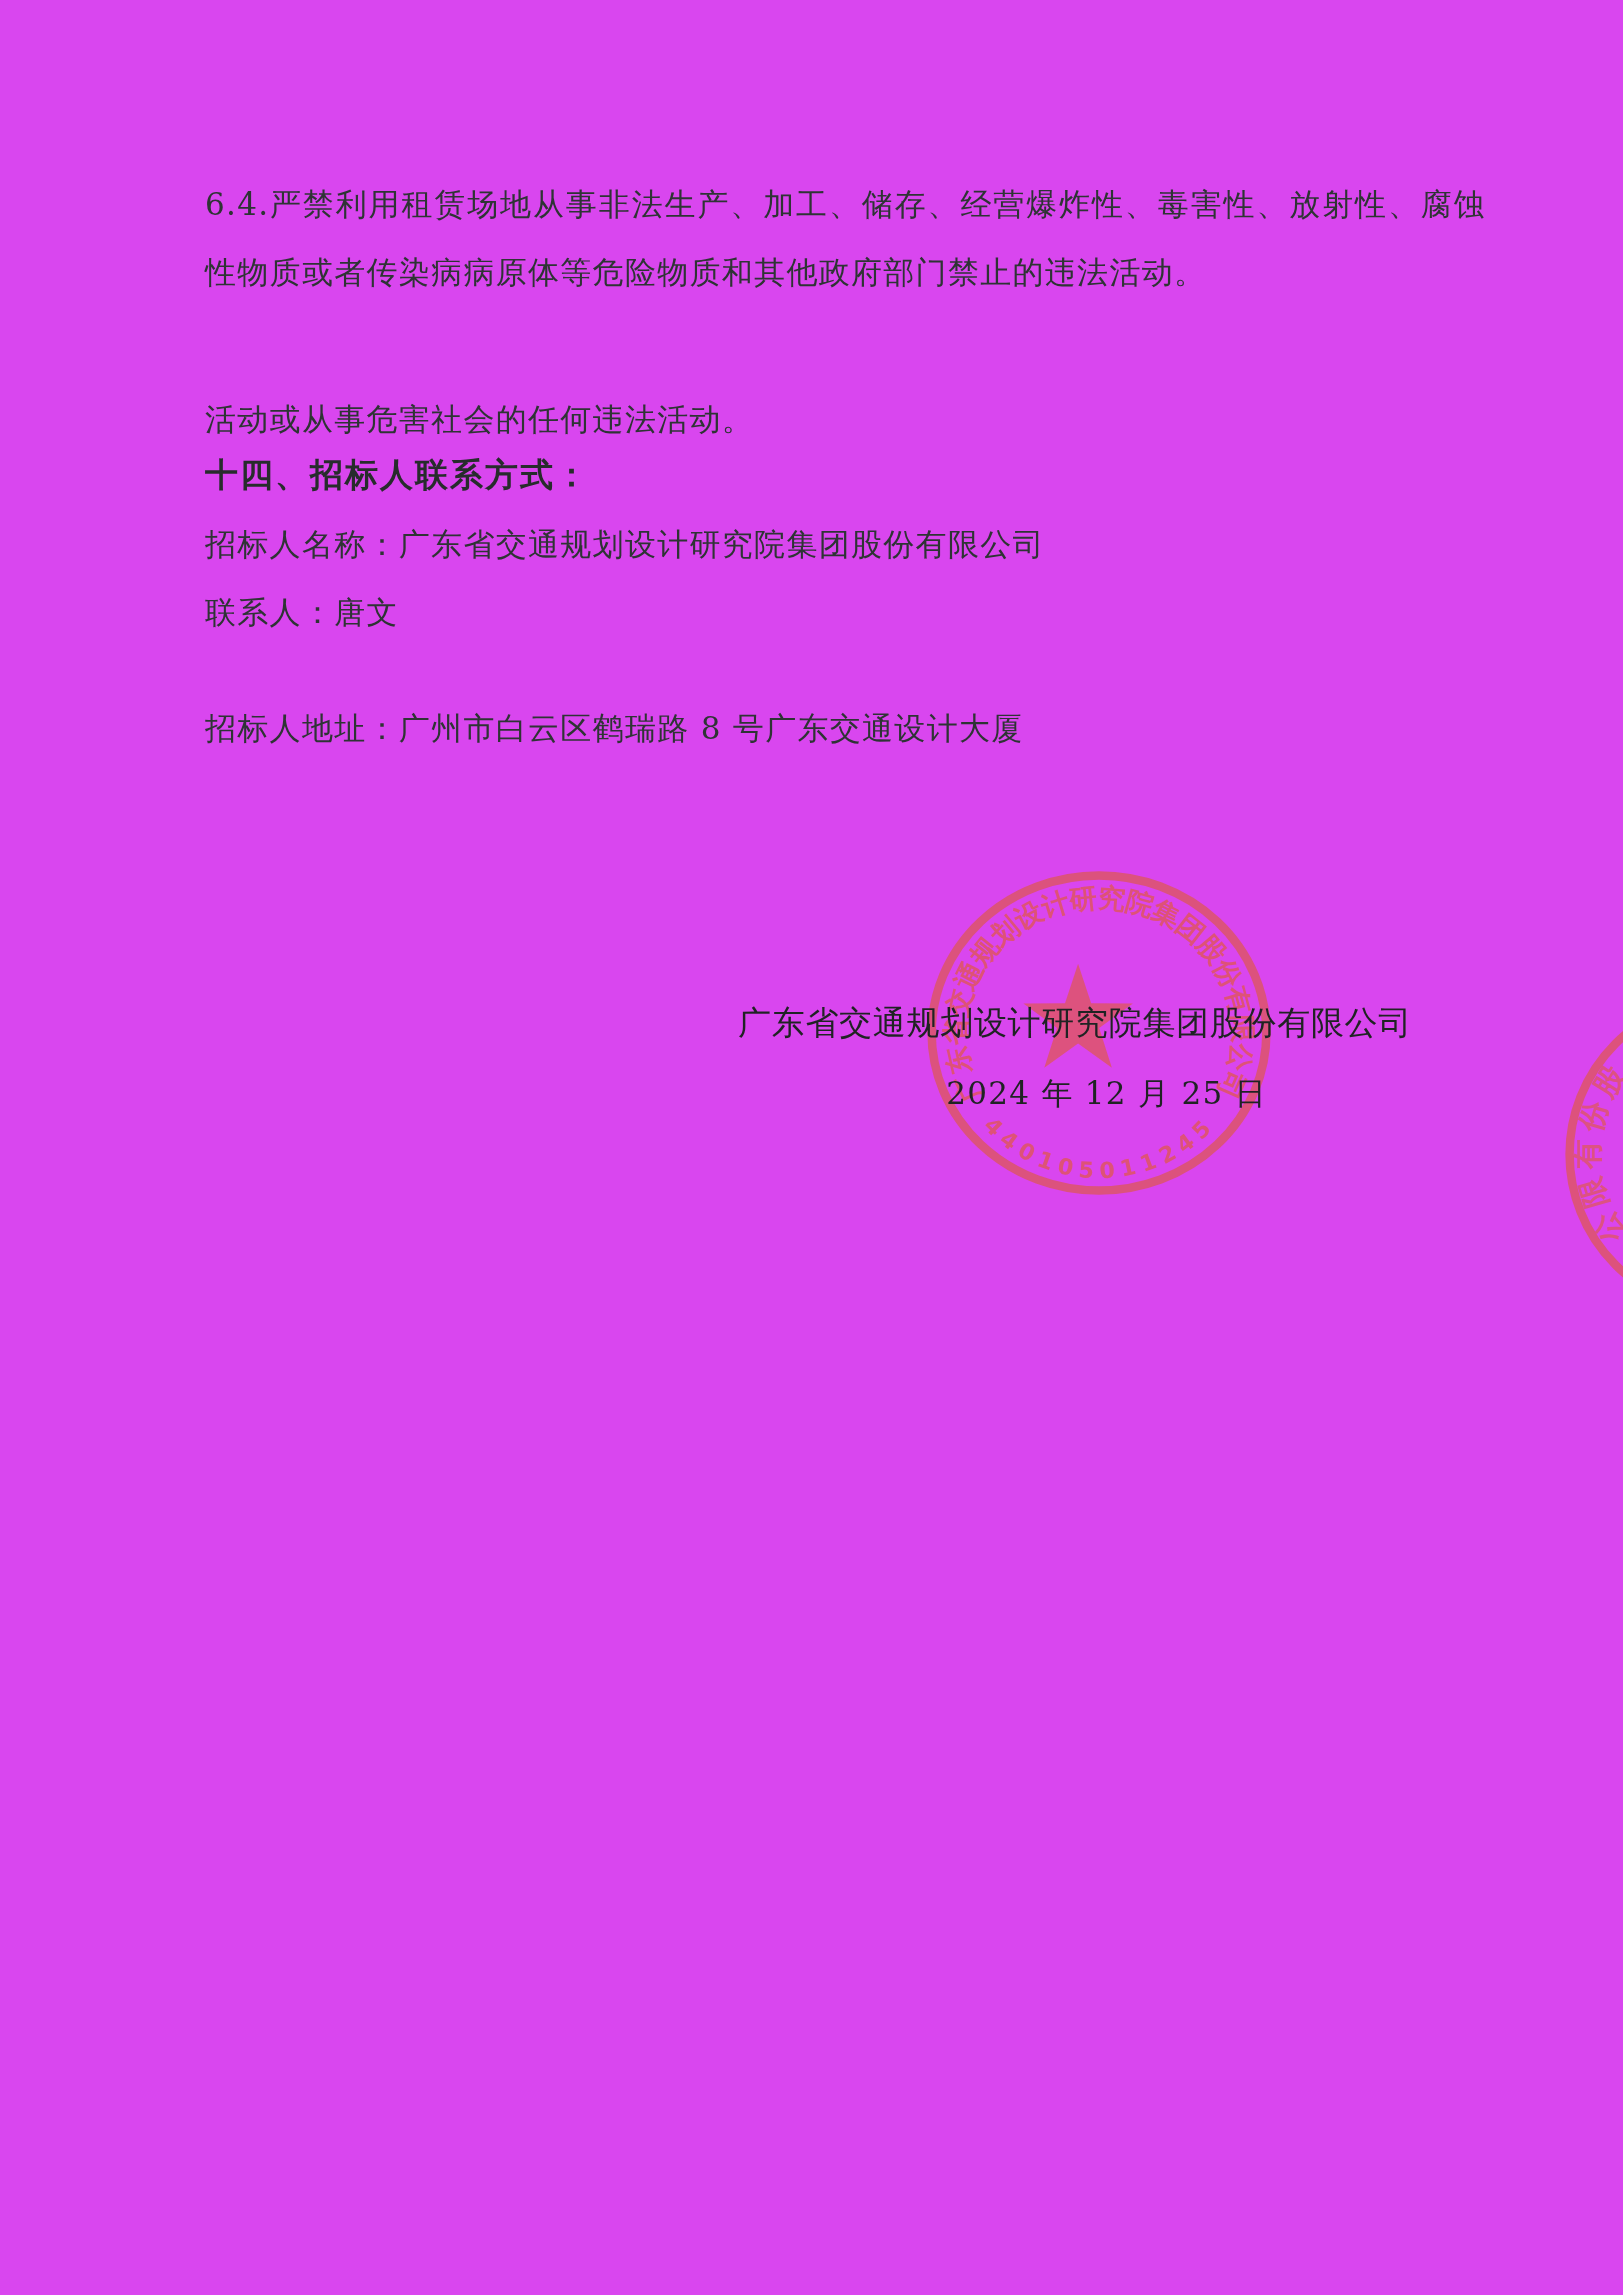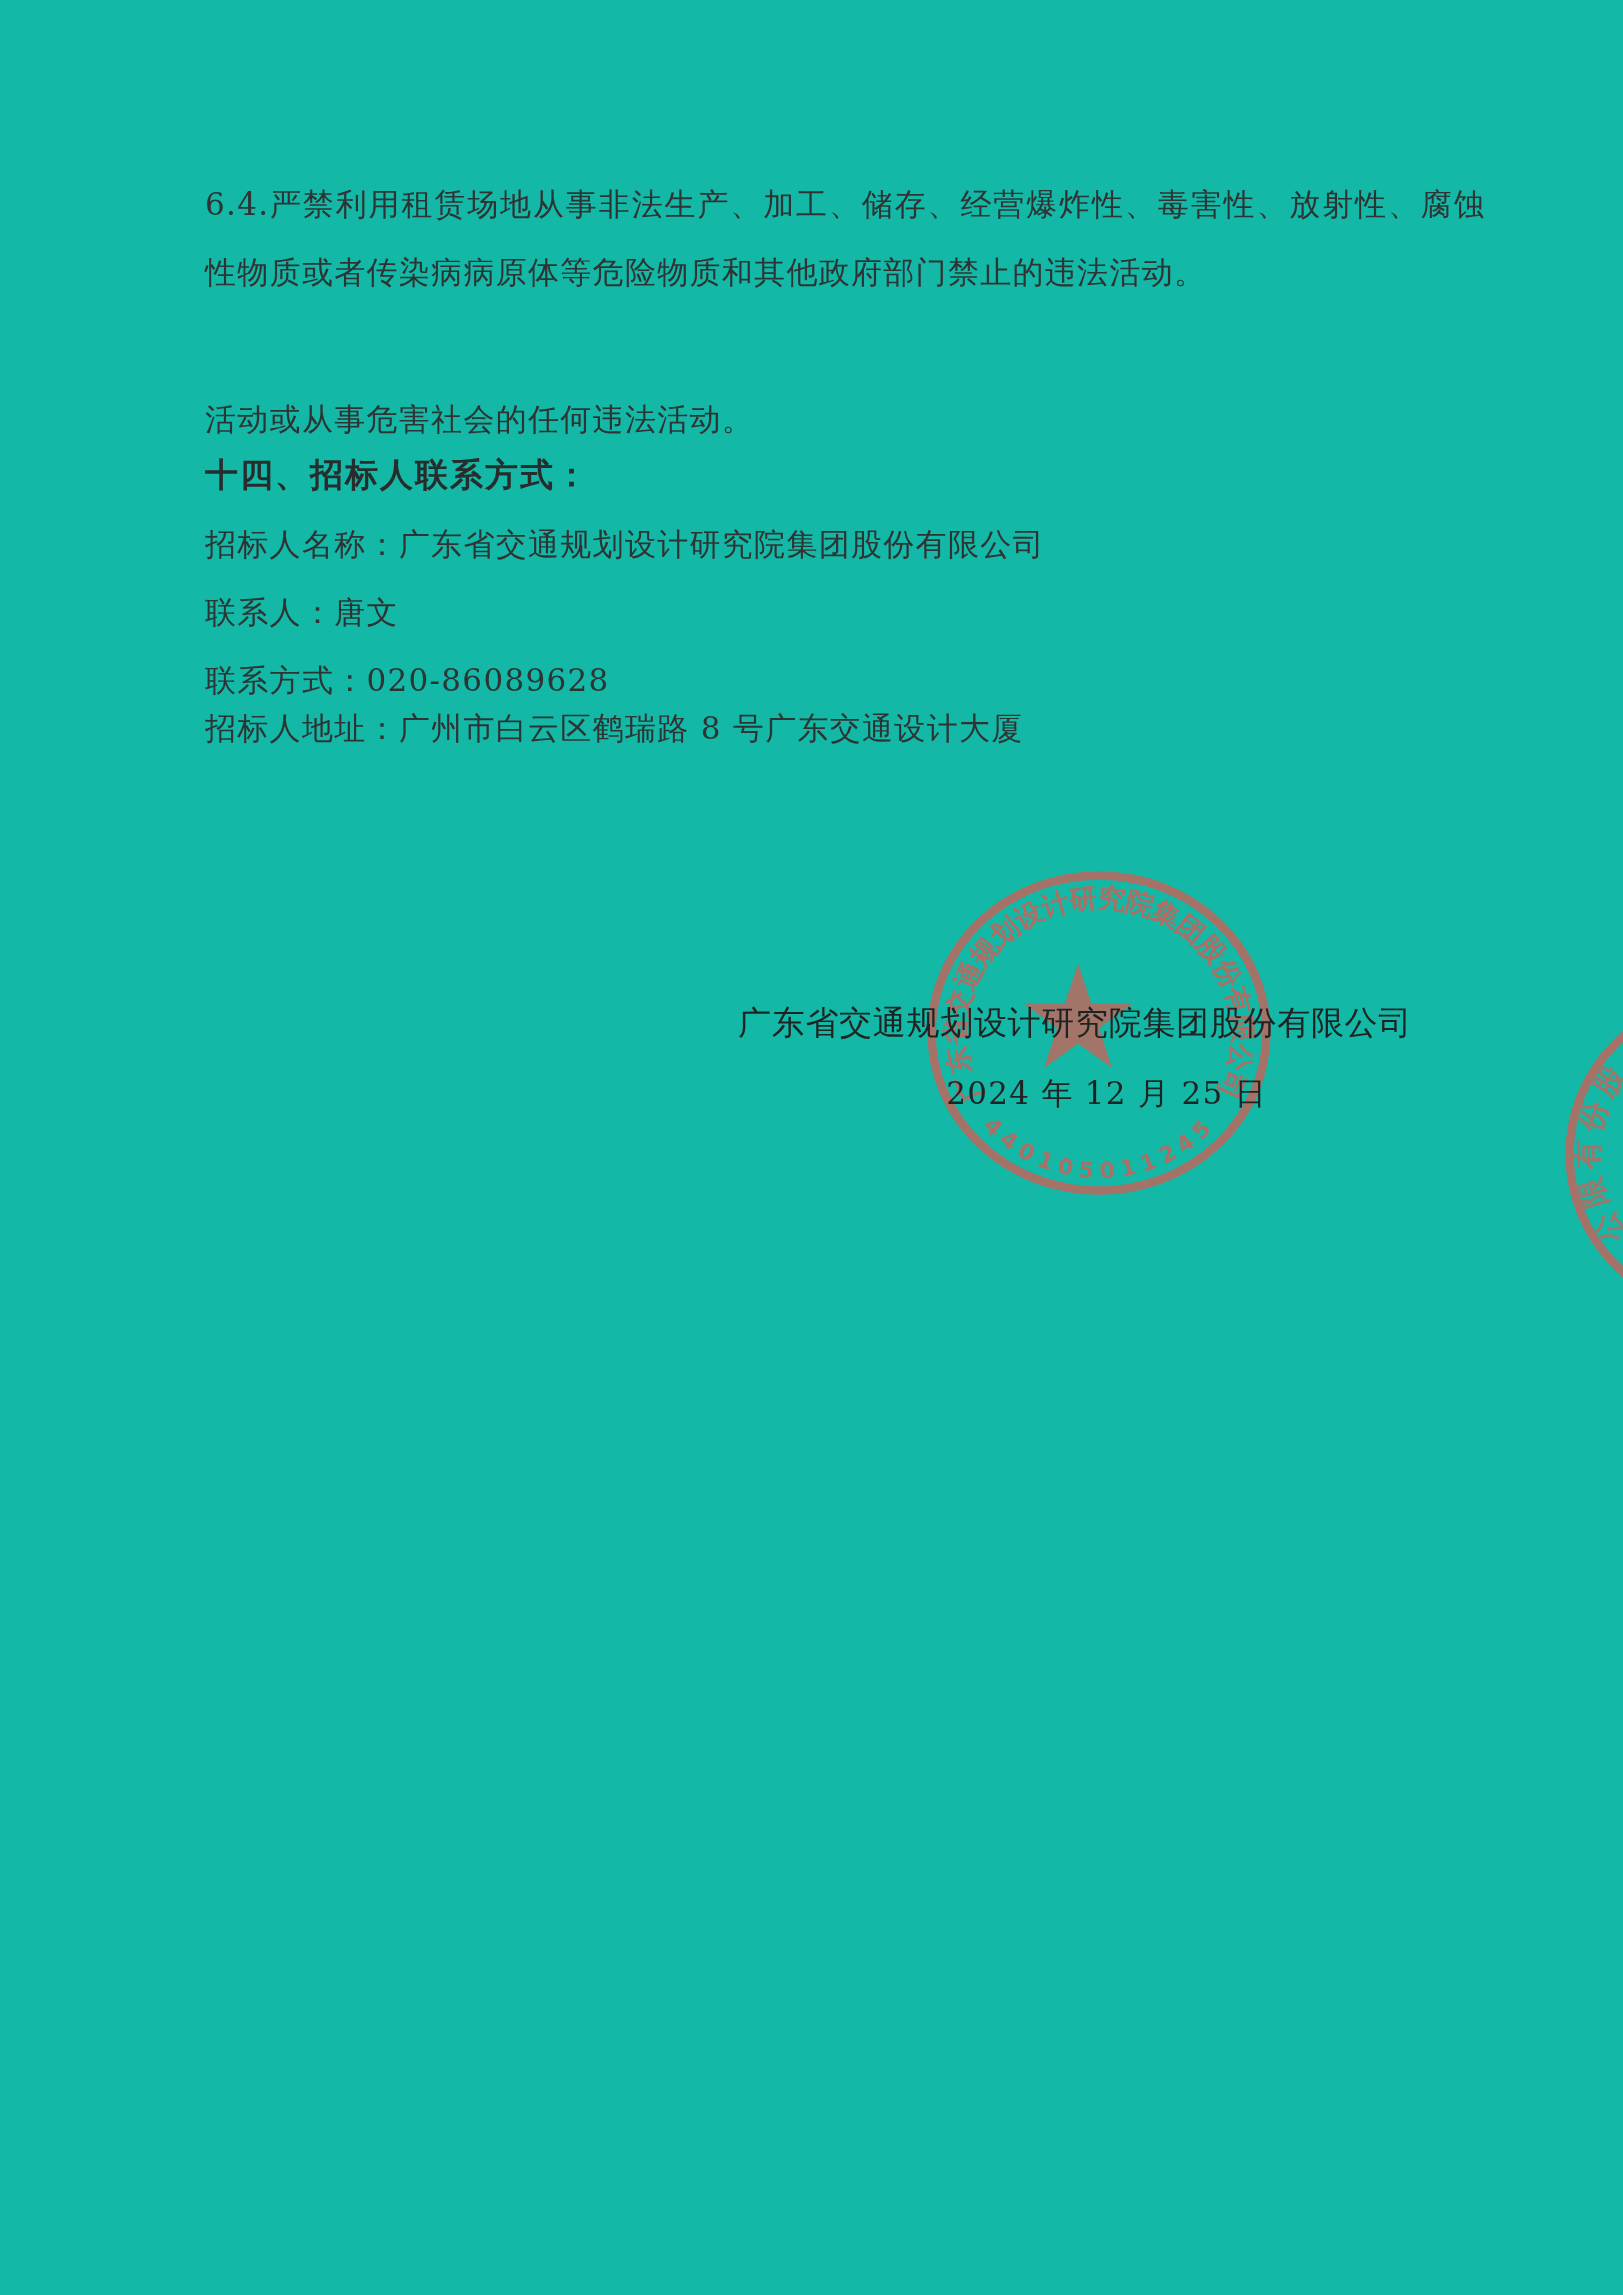--- a/index.html
+++ b/index.html
@@ -12,21 +12,21 @@
     height: 2295px;
     position: relative;
     overflow: hidden;
     font-family: "DejaVu Serif", "Liberation Serif", serif;
     color: #2e3434;
   }
   .page {
     position: absolute;
     left: 0; top: 0;
     width: 1623px; height: 2295px;
-    background: #14b8a6;
+    background: #d946ef;
   }
   .textline {
     position: absolute;
     left: 205px;
     width: 1281px;
     font-size: 31px;
     line-height: 38px;
     letter-spacing: 1.3px;
     color: #2e3434;
     white-space: nowrap;
@@ -94,21 +94,20 @@
 <body>
 
 <div class="page">
 
   <div class="textline fill" style="top:185px">6.4.严禁利用租赁场地从事非法生产、加工、储存、经营爆炸性、毒害性、放射性、腐蚀</div>
   <div class="textline" style="top:253px">性物质或者传染病病原体等危险物质和其他政府部门禁止的违法活动。</div>
   <div class="textline" style="top:400px">活动或从事危害社会的任何违法活动。</div>
   <div class="textline heading" style="top:456px">十四、招标人联系方式：</div>
   <div class="textline" style="top:593px">联系人：唐文</div>
   <div class="textline" style="top:525px">招标人名称：广东省交通规划设计研究院集团股份有限公司</div>
-  <div class="textline" style="top:661px">联系方式：020-86089628</div>
   <div class="textline" style="top:709px">招标人地址：广州市白云区鹤瑞路 8 号广东交通设计大厦</div>
 
   <div class="sign-company">广东省交通规划设计研究院集团股份有限公司</div>
   <div class="sign-date">2024 年 12 月 25 日</div>
 
   <svg class="seal-svg" viewBox="0 0 550 520">
     <defs>
       <path id="ringPath" d="M 97.5,356 A 205,192 0 0 1 275,68 A 205,192 0 0 1 452.5,356" fill="none"></path>
       <path id="serialPath" d="M 89.7,393.6 A 232,222 0 0 0 275,482 A 232,222 0 0 0 460.3,393.6" fill="none"></path>
     </defs>

